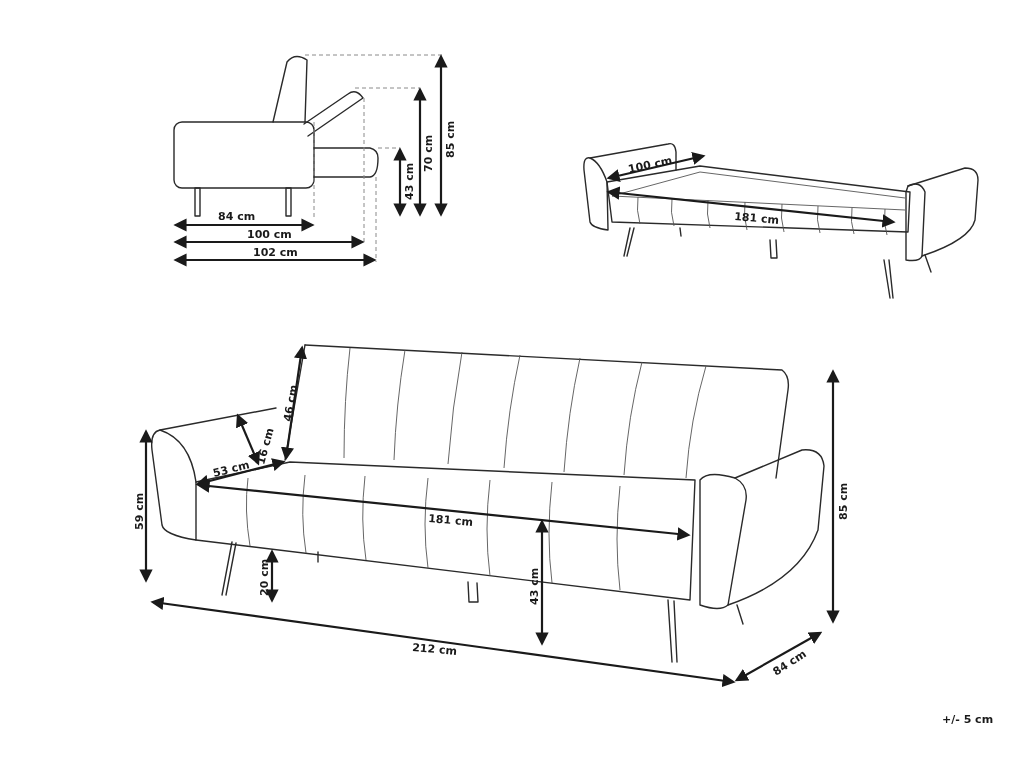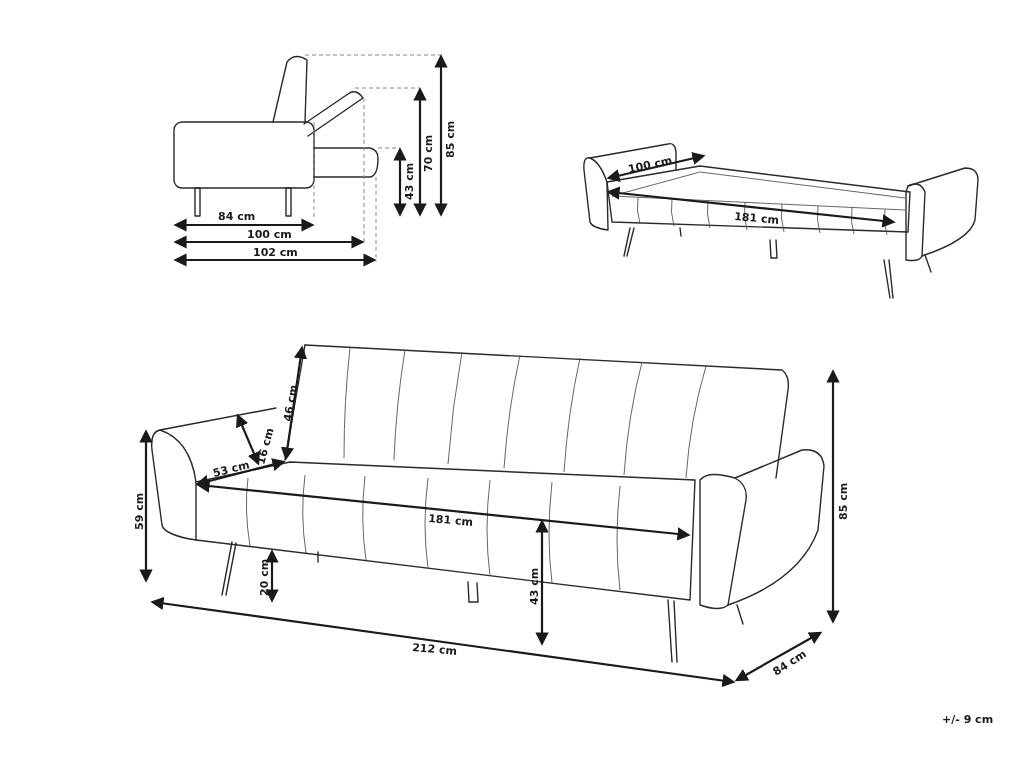--- a/index.html
+++ b/index.html
@@ -145,13 +145,13 @@
     <text class="lbl" transform="translate(428,522) rotate(5)">181 cm</text>
     <text class="lbl" transform="translate(143,530) rotate(-90)">59 cm</text>
     <text class="lbl" transform="translate(268,596) rotate(-90)">20 cm</text>
     <text class="lbl" transform="translate(538,605) rotate(-90)">43 cm</text>
     <text class="lbl" transform="translate(412,651) rotate(5)">212 cm</text>
     <text class="lbl" transform="translate(847,520) rotate(-90)">85 cm</text>
     <text class="lbl" transform="translate(776,676) rotate(-33)">84 cm</text>
   </g>
 </svg>
 
-<div class="tol">+/- 9 cm</div>
+<div class="tol">+/- 5 cm</div>
 
 </body></html>

